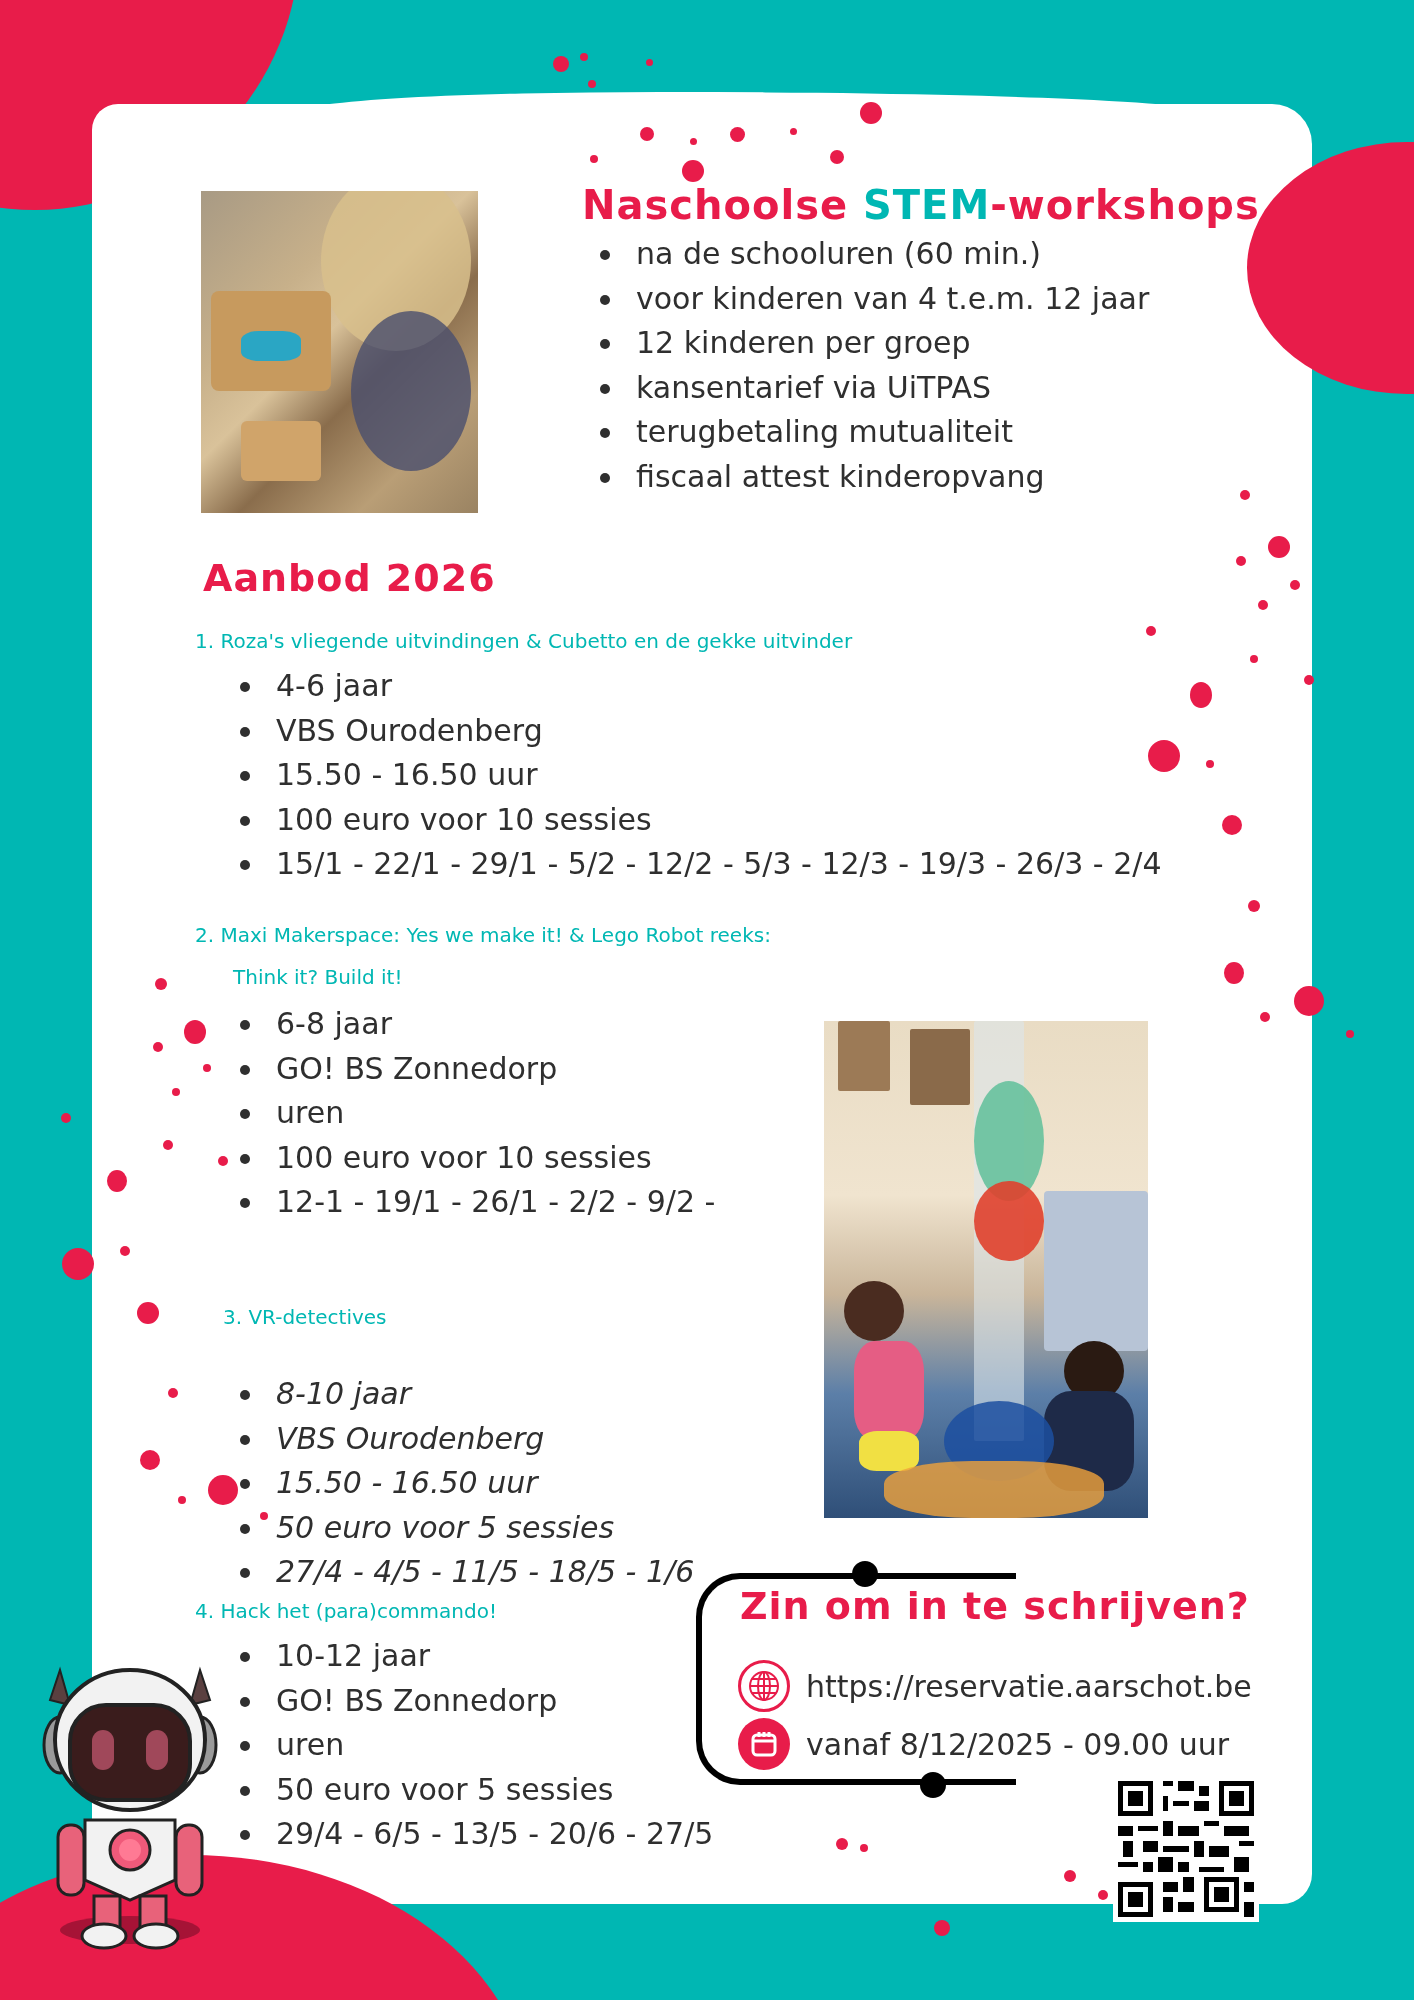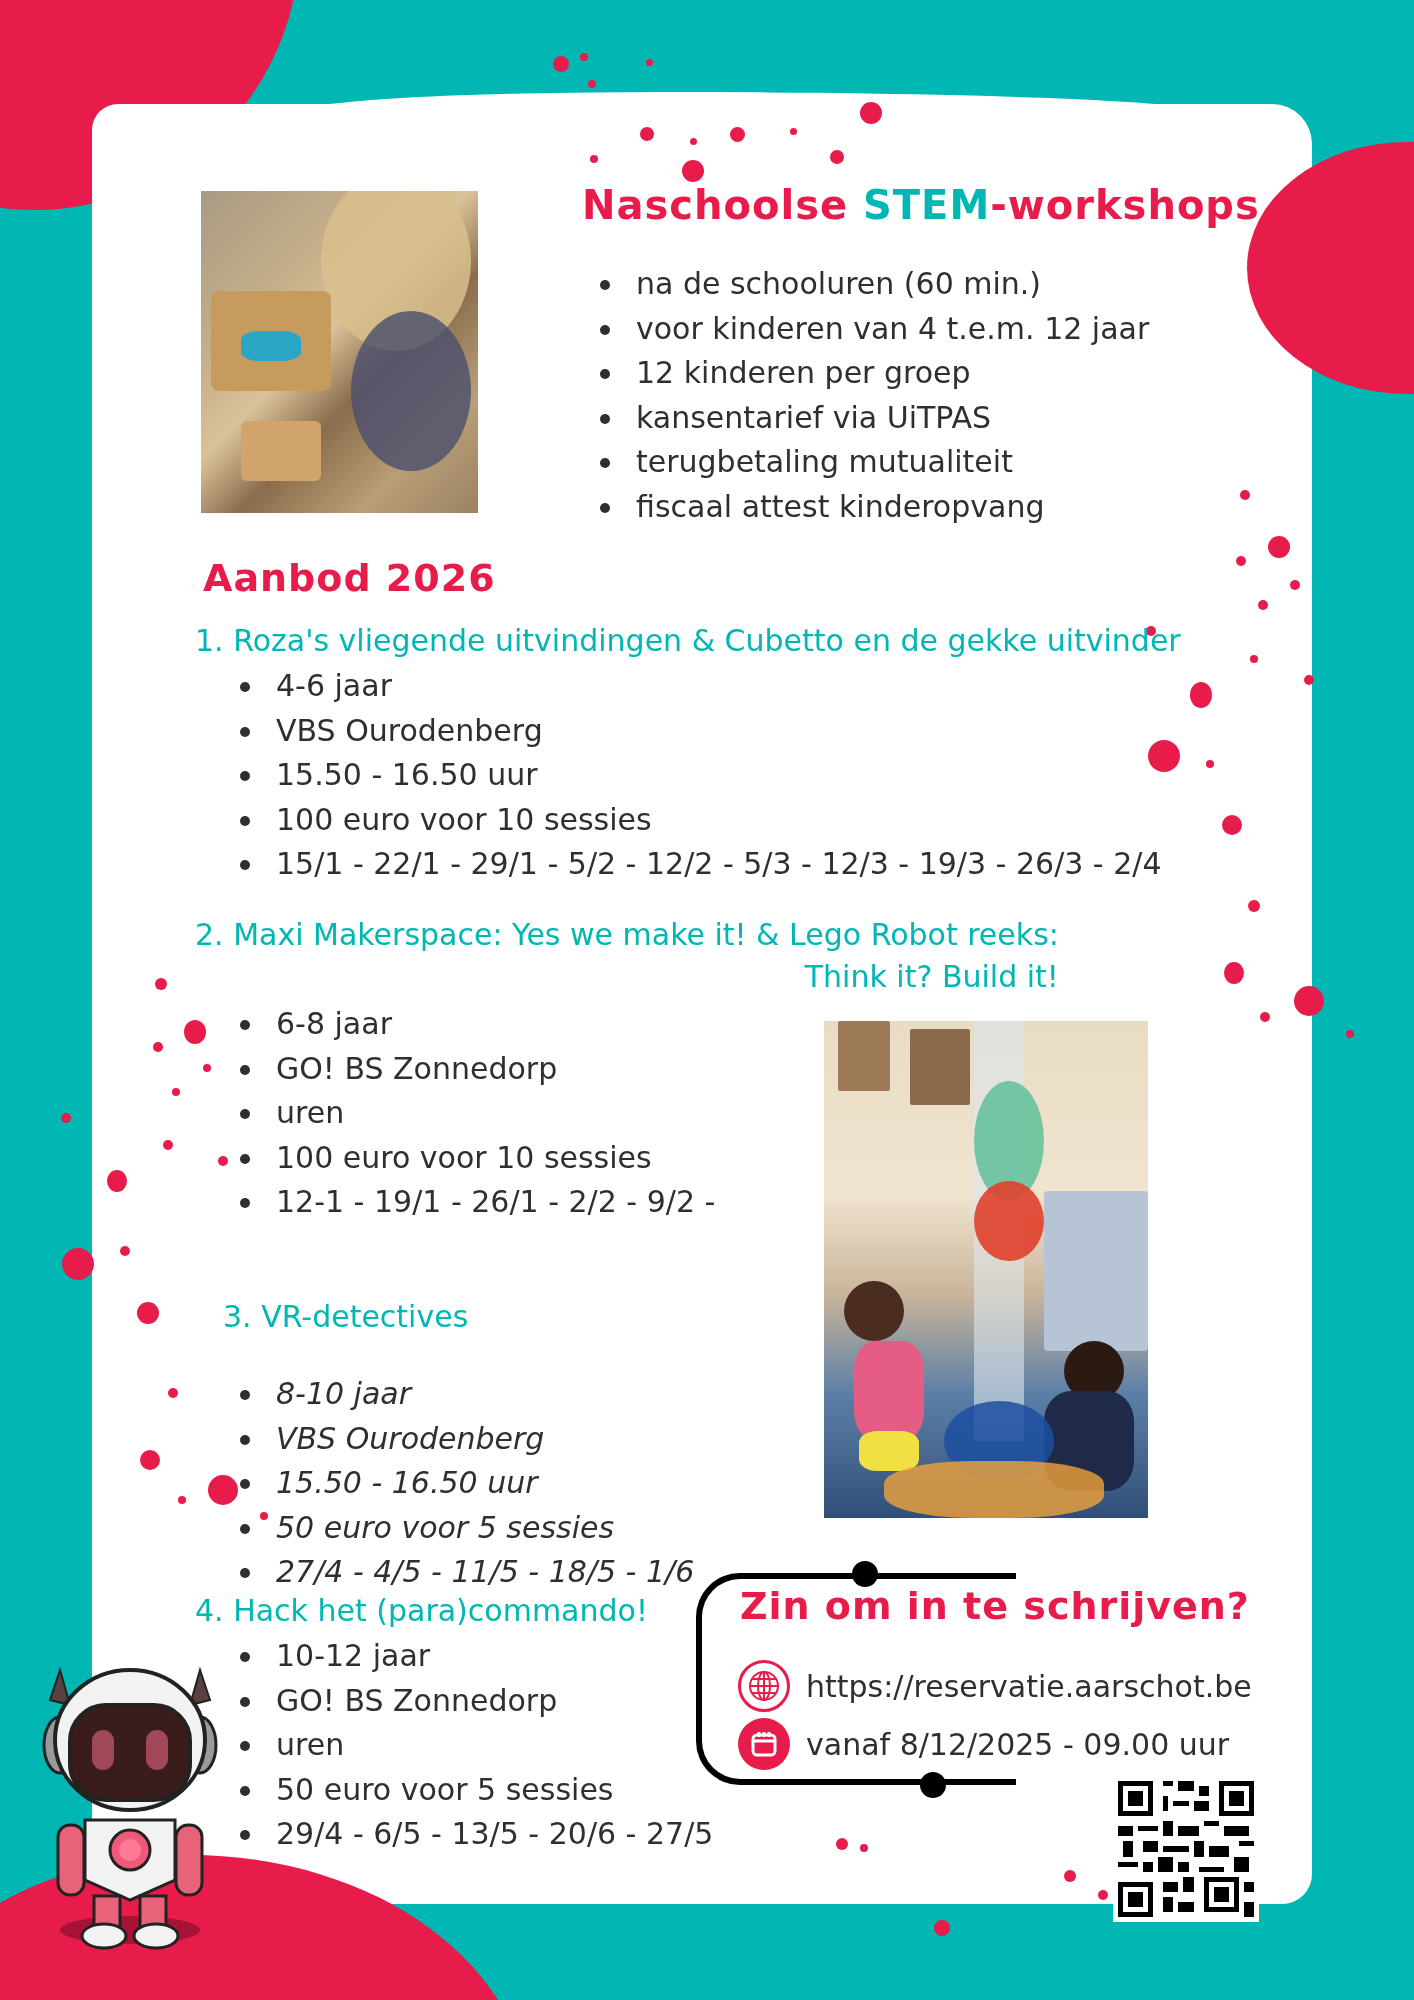--- a/index.html
+++ b/index.html
@@ -23,26 +23,26 @@
     background: linear-gradient(180deg,#e9dcc4 0%,#f0e4cf 35%,#c9b59a 55%,#5c7fa8 75%,#2f4f78 100%); }
   .photo .ph-shape { position: absolute; border-radius: 50%; }
 
   .title { position: absolute; left: 582px; top: 182px; font-family: "DejaVu Sans", sans-serif; font-weight: bold; font-size: 40px; color: #e81c4a; letter-spacing: 1px; white-space: nowrap; }
   .title .accent { color: #00b7b3; }
 
   ul.bullets { list-style: none; position: absolute; }
   ul.bullets li { position: relative; padding-left: 40px; font-family: "DejaVu Sans", sans-serif; font-size: 30px; line-height: 44.5px; color: #2f2f2f; white-space: nowrap; }
   ul.bullets li::before { content: ""; position: absolute; left: 4px; top: 18px; width: 10px; height: 10px; border-radius: 50%; background: #2f2f2f; }
 
-  .intro-list { left: 596px; top: 262px; }
+  .intro-list { left: 596px; top: 232px; }
   .intro-list li { line-height: 44.7px; }
 
   .section-heading { position: absolute; left: 203px; top: 556px; font-weight: bold; font-size: 38px; color: #e81c4a; letter-spacing: 1px; }
 
-  .ws-title { position: absolute; font-size: 30px; color: #00b7b3; white-space: nowrap; line-height: 42px; text-align: right; }
+  .ws-title { position: absolute; font-size: 20px; color: #00b7b3; white-space: nowrap; line-height: 42px; }
   .ws-list { left: 236px; }
   .ws-list li { padding-left: 40px; }
 
   .ws1-title { left: 195px; top: 620px; }
   .ws1-list { top: 664px; }
   .ws2-title { left: 195px; top: 914px; }
   .ws2-list { top: 1002px; }
   .ws3-title { left: 195px; top: 1296px; margin-left: 28px; }
   .ws3-list { top: 1372px; font-style: italic; }
   .ws4-title { left: 195px; top: 1590px; }

